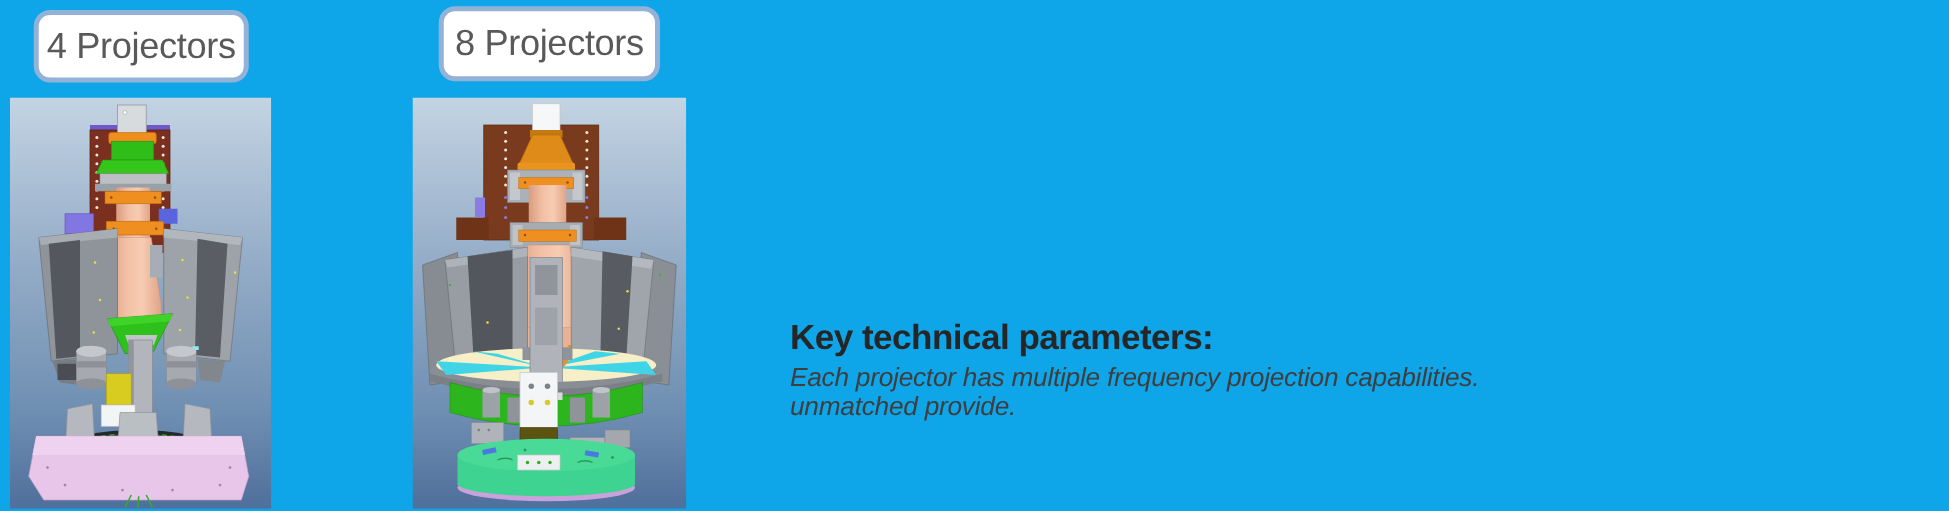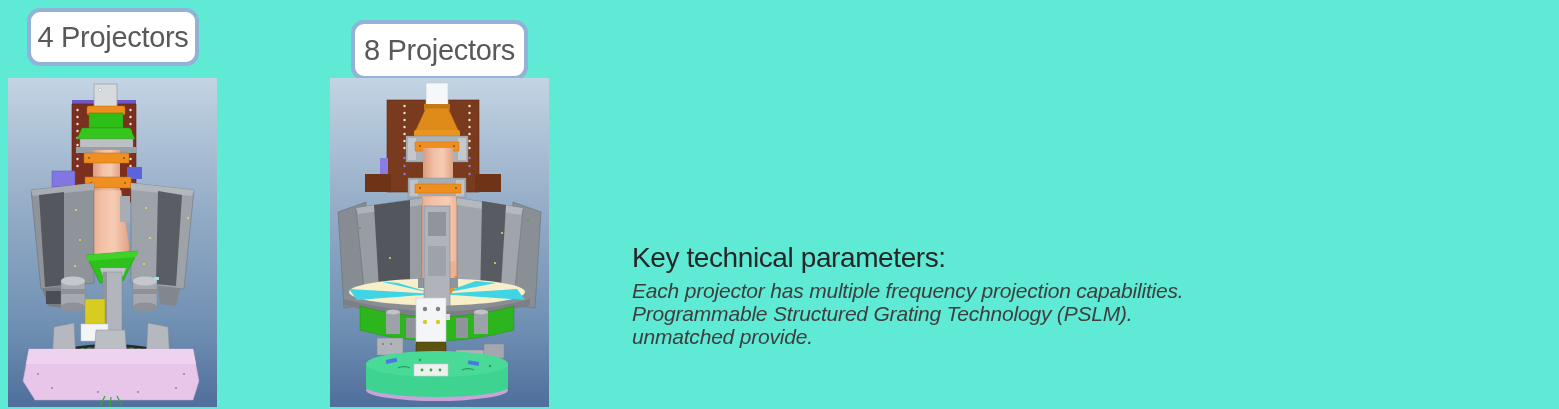--- a/index.html
+++ b/index.html
@@ -1,35 +1,35 @@
 <!DOCTYPE html>
 <html style="--label-border: #92b2d8; --label-text: #595959; --heading-text: #262626; --body-text: #3e3e3e; --figure-bg-top: #c3d4e3; --figure-bg-bottom: #4f6f9c; --machine-maroon: #7b2f1e; --machine-brown: #7a3a1d; --machine-orange: #ef8f20; --machine-green: #2fbe18; --machine-salmon: #f2bfa4; --machine-gray: #9a9fa5; --machine-pink-base: #e7c6ea; --machine-mint-base: #3fd391; --machine-cyan: #3fd4e6; --machine-yellow: #d9cc20; --machine-purple: #8277e2;"><head>
 <meta charset="utf-8">
 <style>
   html,body{margin:0;padding:0;background:#ffffff;}
   body{font-family:"Liberation Sans", sans-serif;}
-  .canvas{position:relative;width:1559px;height:409px;background:#5eead4;overflow:hidden;}
+  .canvas{position:relative;width:1559px;height:409px;background:#0ea5e9;overflow:hidden;}
 
   .label-box{
     position:absolute;box-sizing:border-box;background:#ffffff;
     border:4px solid var(--label-border,#92b2d8);border-radius:13px;
     display:flex;align-items:center;justify-content:center;
     color:var(--label-text,#595959);font-size:29px;letter-spacing:-0.3px;
   }
   #label-four{left:27px;top:8px;width:172px;height:58px;}
-  #label-eight{left:351px;top:5px;width:177px;height:60px;margin-top:15px;}
+  #label-eight{left:351px;top:5px;width:177px;height:60px;}
 
   .figure{position:absolute;top:78px;}
   #fig-four{left:8px;width:209px;height:329px;}
   #fig-eight{left:330px;width:219px;height:329px;}
   .figure svg{display:block;width:100%;height:100%;}
 
   .text-block{position:absolute;left:632px;top:241px;}
   .kp-heading{
-    font-size:28px;line-height:34px;margin:0 0 4px 0;font-weight:400;
+    font-size:28px;line-height:34px;margin:12px 0 4px 0;font-weight:700;
     color:var(--heading-text,#262626);letter-spacing:-0.4px;white-space:nowrap;
   }
   .kp-line{
     font-size:21px;line-height:23px;white-space:nowrap;
     color:var(--body-text,#3e3e3e);letter-spacing:-0.2px;font-style:italic;
   }
 </style>
 </head>
 <body>
 
@@ -383,17 +383,16 @@
         <circle cx="92" cy="292" r="1.4" fill="#2fae24"></circle>
           <circle cx="101" cy="292" r="1.4" fill="#2fae24"></circle>
           <circle cx="110" cy="292" r="1.4" fill="#2fae24"></circle>
       </g>
     </svg>
   </div>
 
   <div class="text-block">
     <h2 class="kp-heading">Key technical parameters:</h2>
     <div class="kp-line">Each projector has multiple frequency projection capabilities.</div>
-    <div class="kp-line">Programmable Structured Grating Technology (PSLM).</div>
     <div class="kp-line">unmatched provide.</div>
   </div>
 
 </div>
 
 </body></html>

